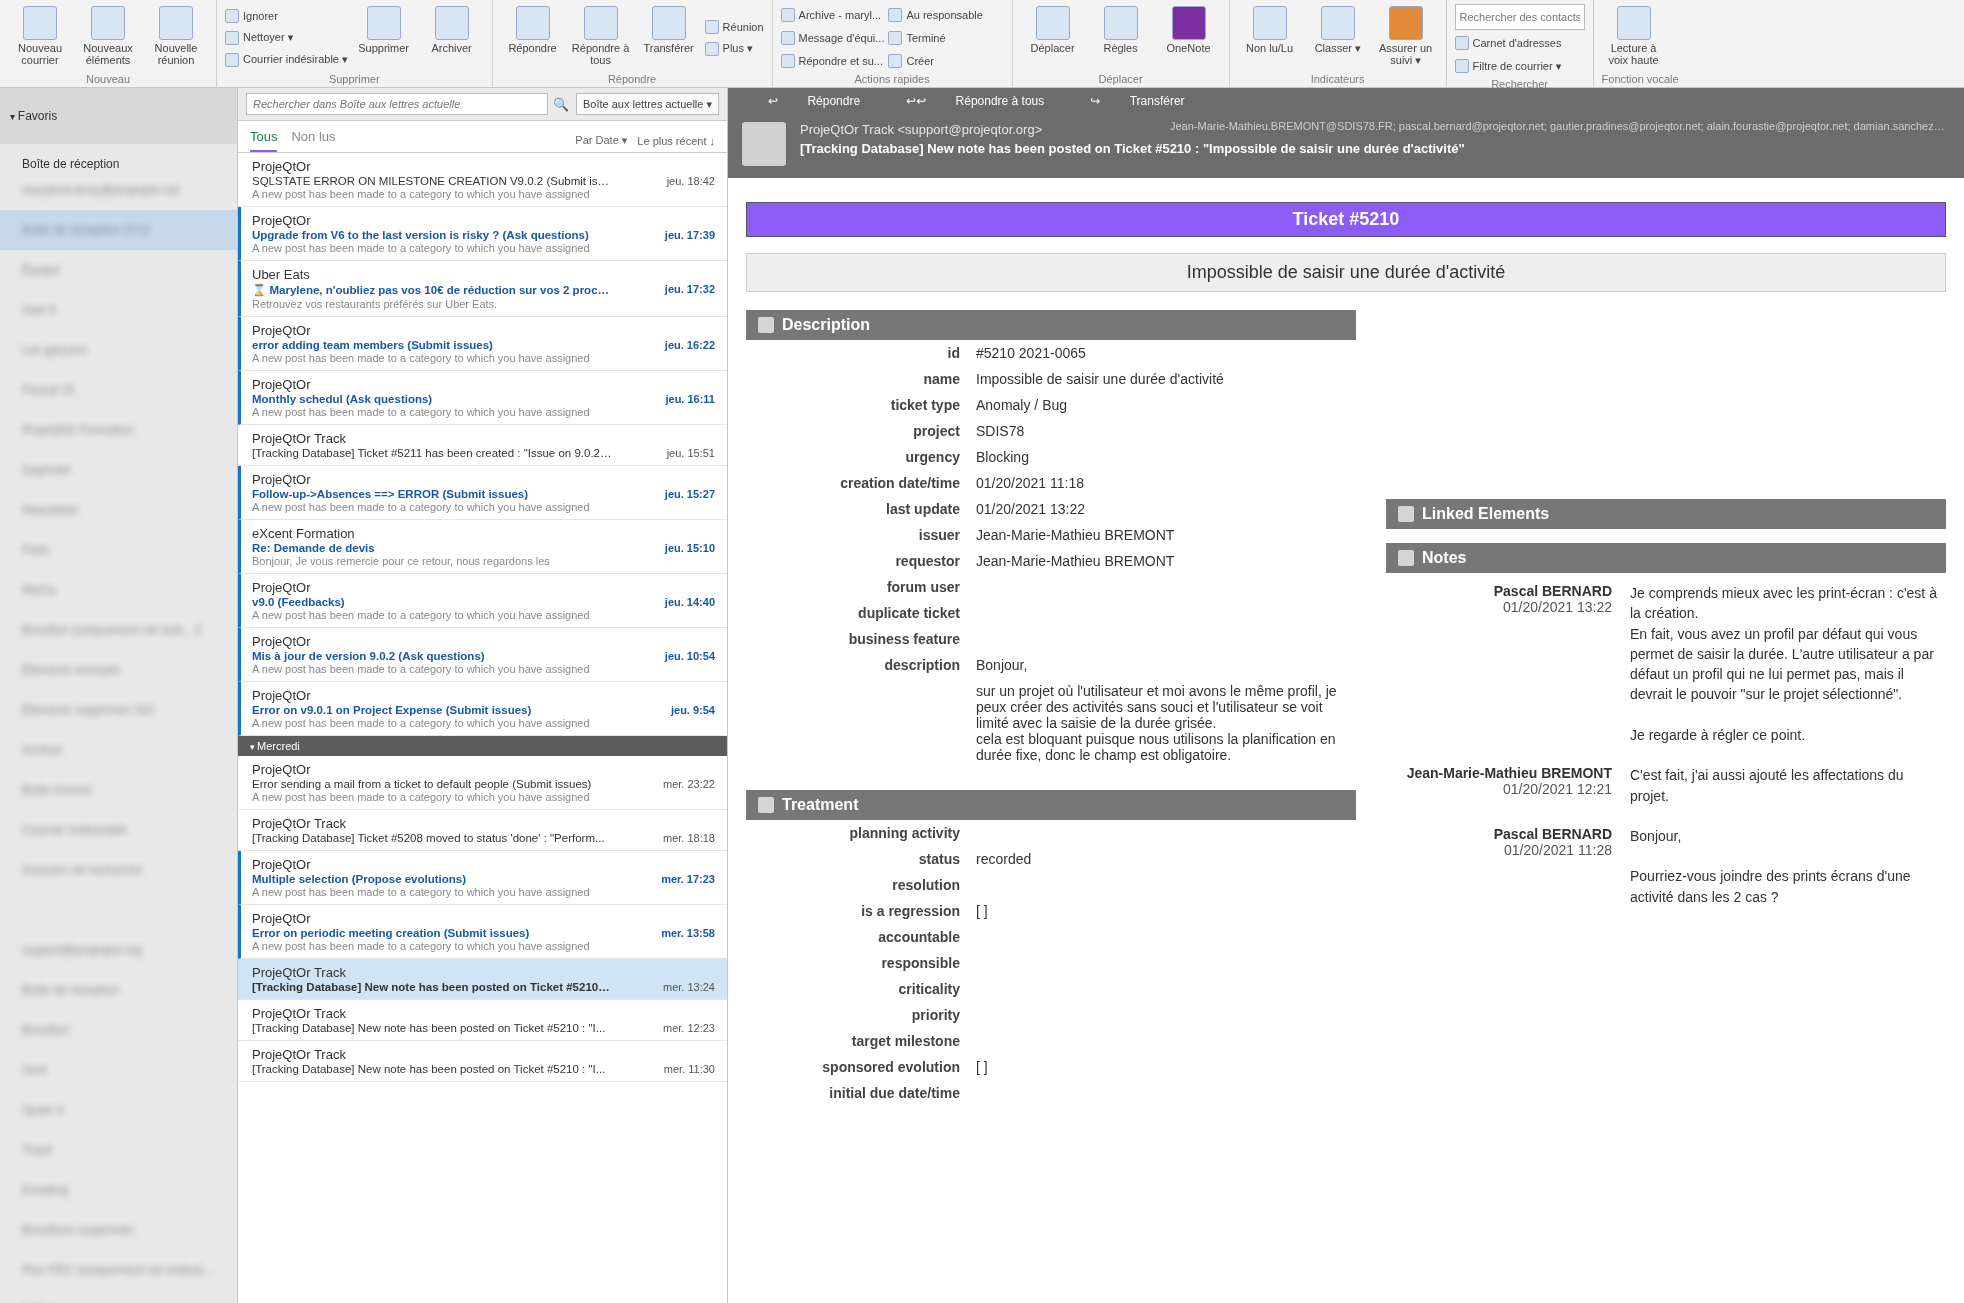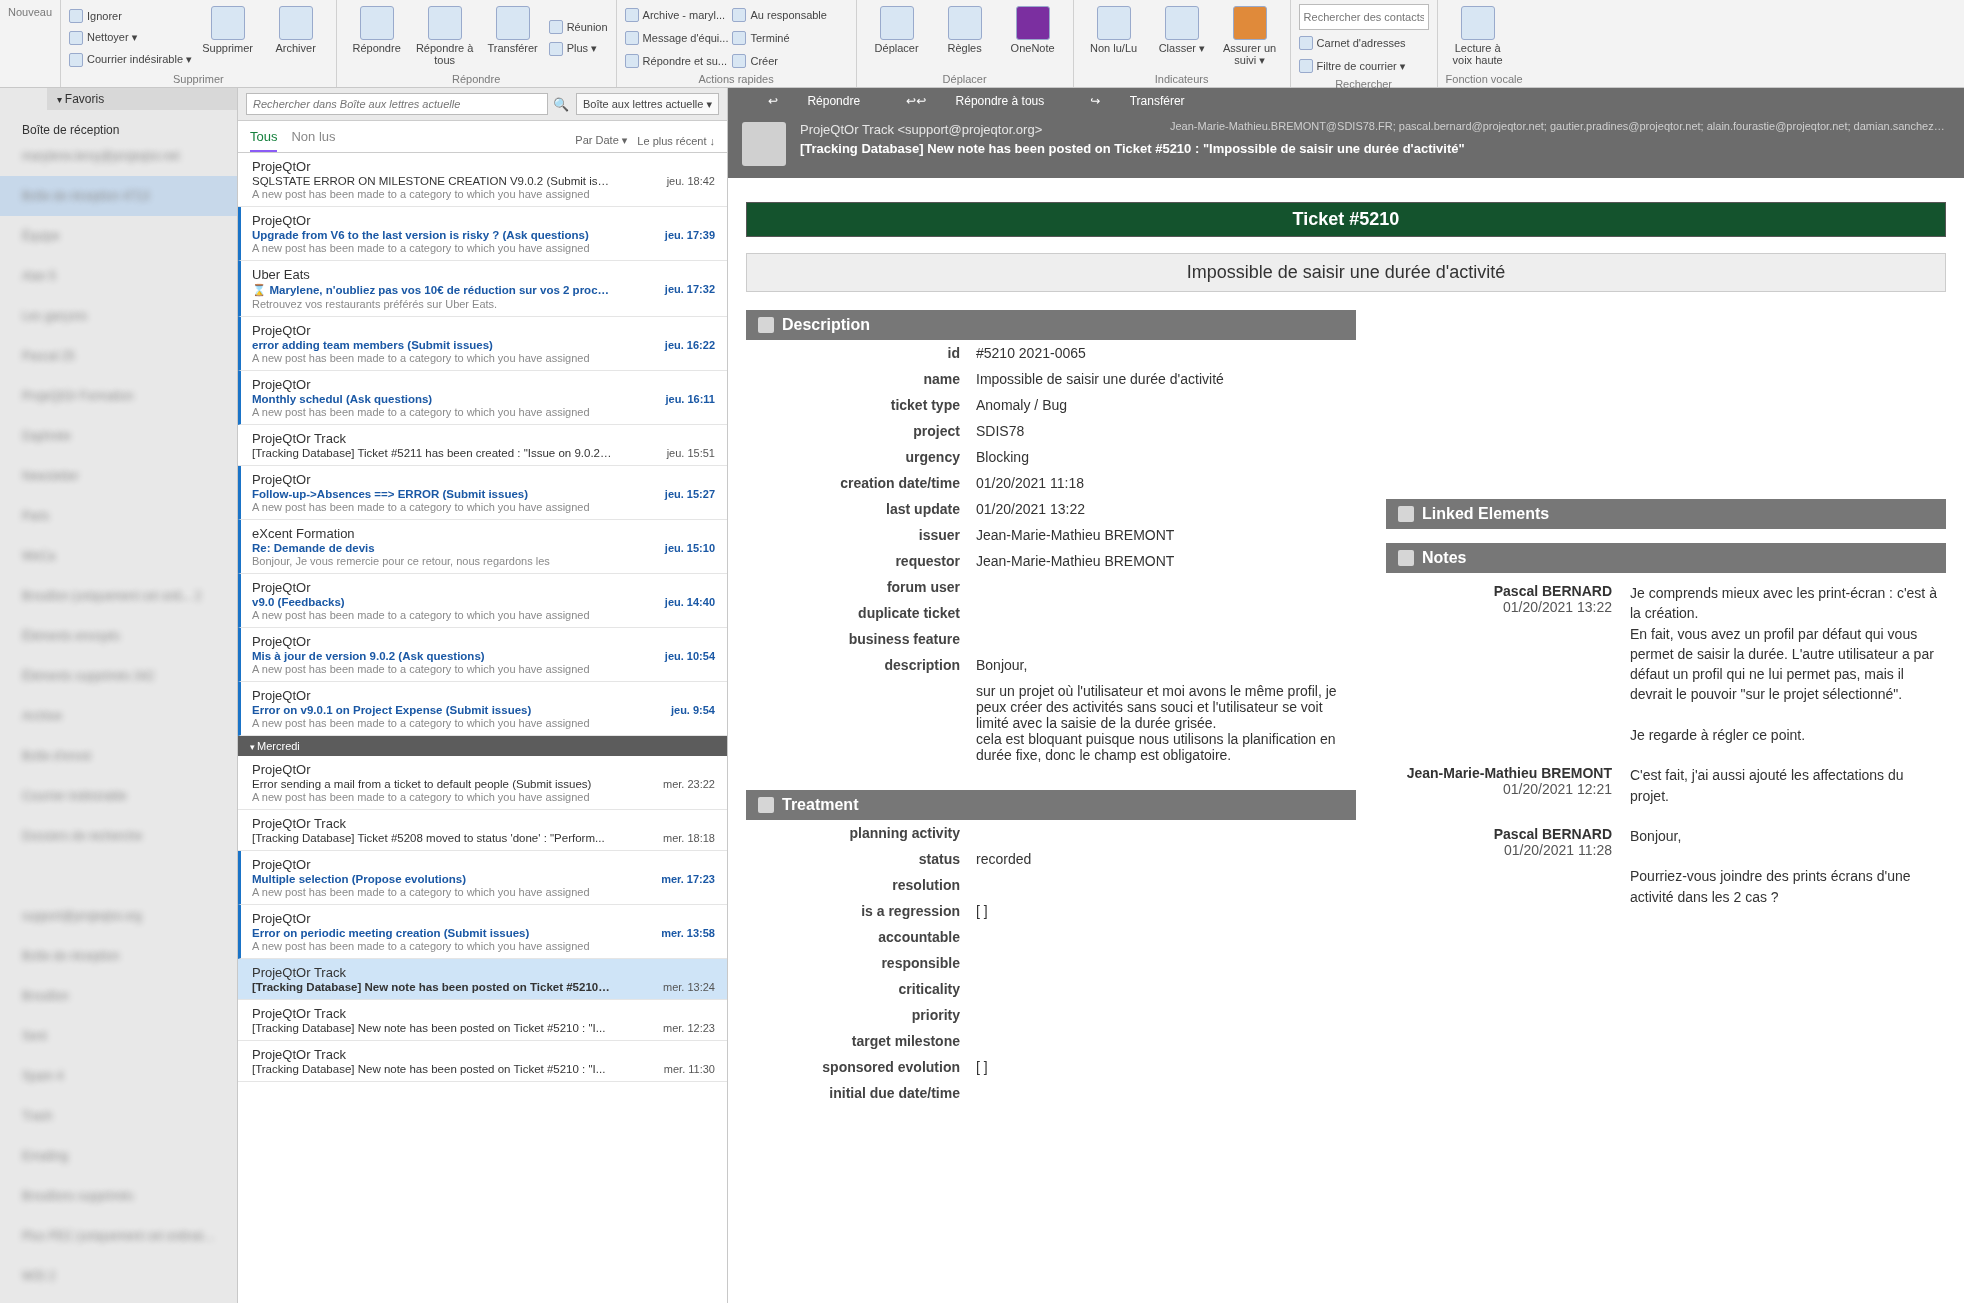--- a/index.html
+++ b/index.html
@@ -16,21 +16,21 @@
 .ribbon-btn-sm .ic { width:14px; height:14px; background:#d8e6f3; border:1px solid #9ac; border-radius:2px; }
 .ribbon-col { display:flex; flex-direction:column; gap:2px; justify-content:center; }
 .ribbon-group-title { text-align:center; font-size:11px; color:#7a7a7a; margin-top:2px; }
 .contact-search { width:130px; height:18px; border:1px solid #bbb; background:#fff; font-size:11px; padding:12px 4px; }
 
 
 .main-row { display:flex; height:calc(100% - 88px); }
 
 
 .folder-pane { width:238px; background:#e8e8e8; border-right:1px solid #c8c8c8; display:flex; flex-direction:column; }
-.favorites-hdr { background:#d8d8d8; color:#333; font-size:12px; padding:4px 10px;margin-left:47px; }
+.favorites-hdr { background:#d8d8d8; color:#333; font-size:12px; padding:21px 10px; }
 .favorites-hdr::before { content:"▾ "; font-size:10px; }
 .folder-item { padding:13px 22px; font-size:12px; color:#333; cursor:pointer; white-space:nowrap; overflow:hidden; text-overflow:ellipsis; }
 .folder-item.blur { color:transparent; text-shadow:0 0 6px #888; }
 .folder-item.sel { background:#c7d8ea; }
 .bottom-icons { margin-top:auto; height:36px; background:#3b3b3b; display:flex; align-items:center; gap:18px; padding-left:12px; }
 .bottom-icons .bi { width:18px; height:18px; background:#ddd; border-radius:2px; }
 
 
 .msg-pane { width:490px; background:#fff; border-right:1px solid #c8c8c8; display:flex; flex-direction:column; }
 .search-row { display:flex; align-items:center; gap:6px; padding:5px 8px; background:#eaeaea; border-bottom:1px solid #ccc; }
@@ -60,21 +60,21 @@
 .read-actions span { cursor:pointer;margin-left:26px; }
 .read-hdr { background:#6c6c6c; color:#fff; padding:8px 14px 12px; display:flex; gap:14px; }
 .read-hdr .avatar { width:44px; height:44px; background:#d0d0d0; border-radius:3px; flex-shrink:0; }
 .read-hdr .info { flex:1; overflow:hidden; }
 .read-hdr .from { font-size:13px; color:#e6e6e6; }
 .read-hdr .to { font-size:11px; color:#cfcfcf; white-space:nowrap; overflow:hidden; text-overflow:ellipsis; position:absolute; right:14px; top:6px; max-width:780px; }
 .read-hdr .subject { font-size:13px; font-weight:600; margin-top:4px; color:#fff; }
 .read-hdr-wrap { position:relative; }
 
 .read-body { flex:1; overflow:auto; background:#fff; padding:24px 18px; }
-.ticket-banner { background:#14532d; color:#fff; text-align:center; font-size:18px; font-weight:600; padding:6px; border:1px solid #555; }
+.ticket-banner { background:#8b5cf6; color:#fff; text-align:center; font-size:18px; font-weight:600; padding:6px; border:1px solid #555; }
 .ticket-title { background:#eee; border:1px solid #ccc; text-align:center; font-size:18px; padding:8px; margin-top:16px; color:#333; }
 
 .two-col { display:flex; gap:30px; margin-top:18px; align-items:center; }
 .col-left { flex:1; }
 .col-right { width:560px; }
 
 .section-hdr { background:#777; color:#fff; font-size:16px; font-weight:600; padding:6px 12px; display:flex; align-items:center; gap:8px; }
 .section-hdr .sic { width:16px; height:16px; background:#fff; border-radius:2px; opacity:.7; }
 .kv { display:flex; padding:5px 0; font-size:14px; }
 .kv .k { width:230px; text-align:right; font-weight:700; color:#444; padding-right:16px; }
@@ -85,20 +85,34 @@
 .note .meta .who { font-weight:700; color:#333; }
 .note .meta .when { color:#555; }
 .note .txt { flex:1; color:#333; line-height:1.45; }
 .sect-gap { height:22px; }
 </style>
 </head>
 <body>
 
 <div class="ribbon">
   <div class="ribbon-group">
+    <div class="items">
+      <div class="ribbon-btn-lg">
+          <div class="ic"></div>
+          <span>Nouveau courrier</span>
+        </div>
+      <div class="ribbon-btn-lg">
+          <div class="ic"></div>
+          <span>Nouveaux éléments</span>
+        </div>
+      <div class="ribbon-btn-lg">
+          <div class="ic"></div>
+          <span>Nouvelle réunion</span>
+        </div>
+    </div>
     <div class="ribbon-group-title">Nouveau</div>
   </div>
   <div class="ribbon-group">
     <div class="items">
       <div class="ribbon-col">
         <div class="ribbon-btn-sm">
             <div class="ic"></div>
             <span>Ignorer</span>
           </div>
         <div class="ribbon-btn-sm">

